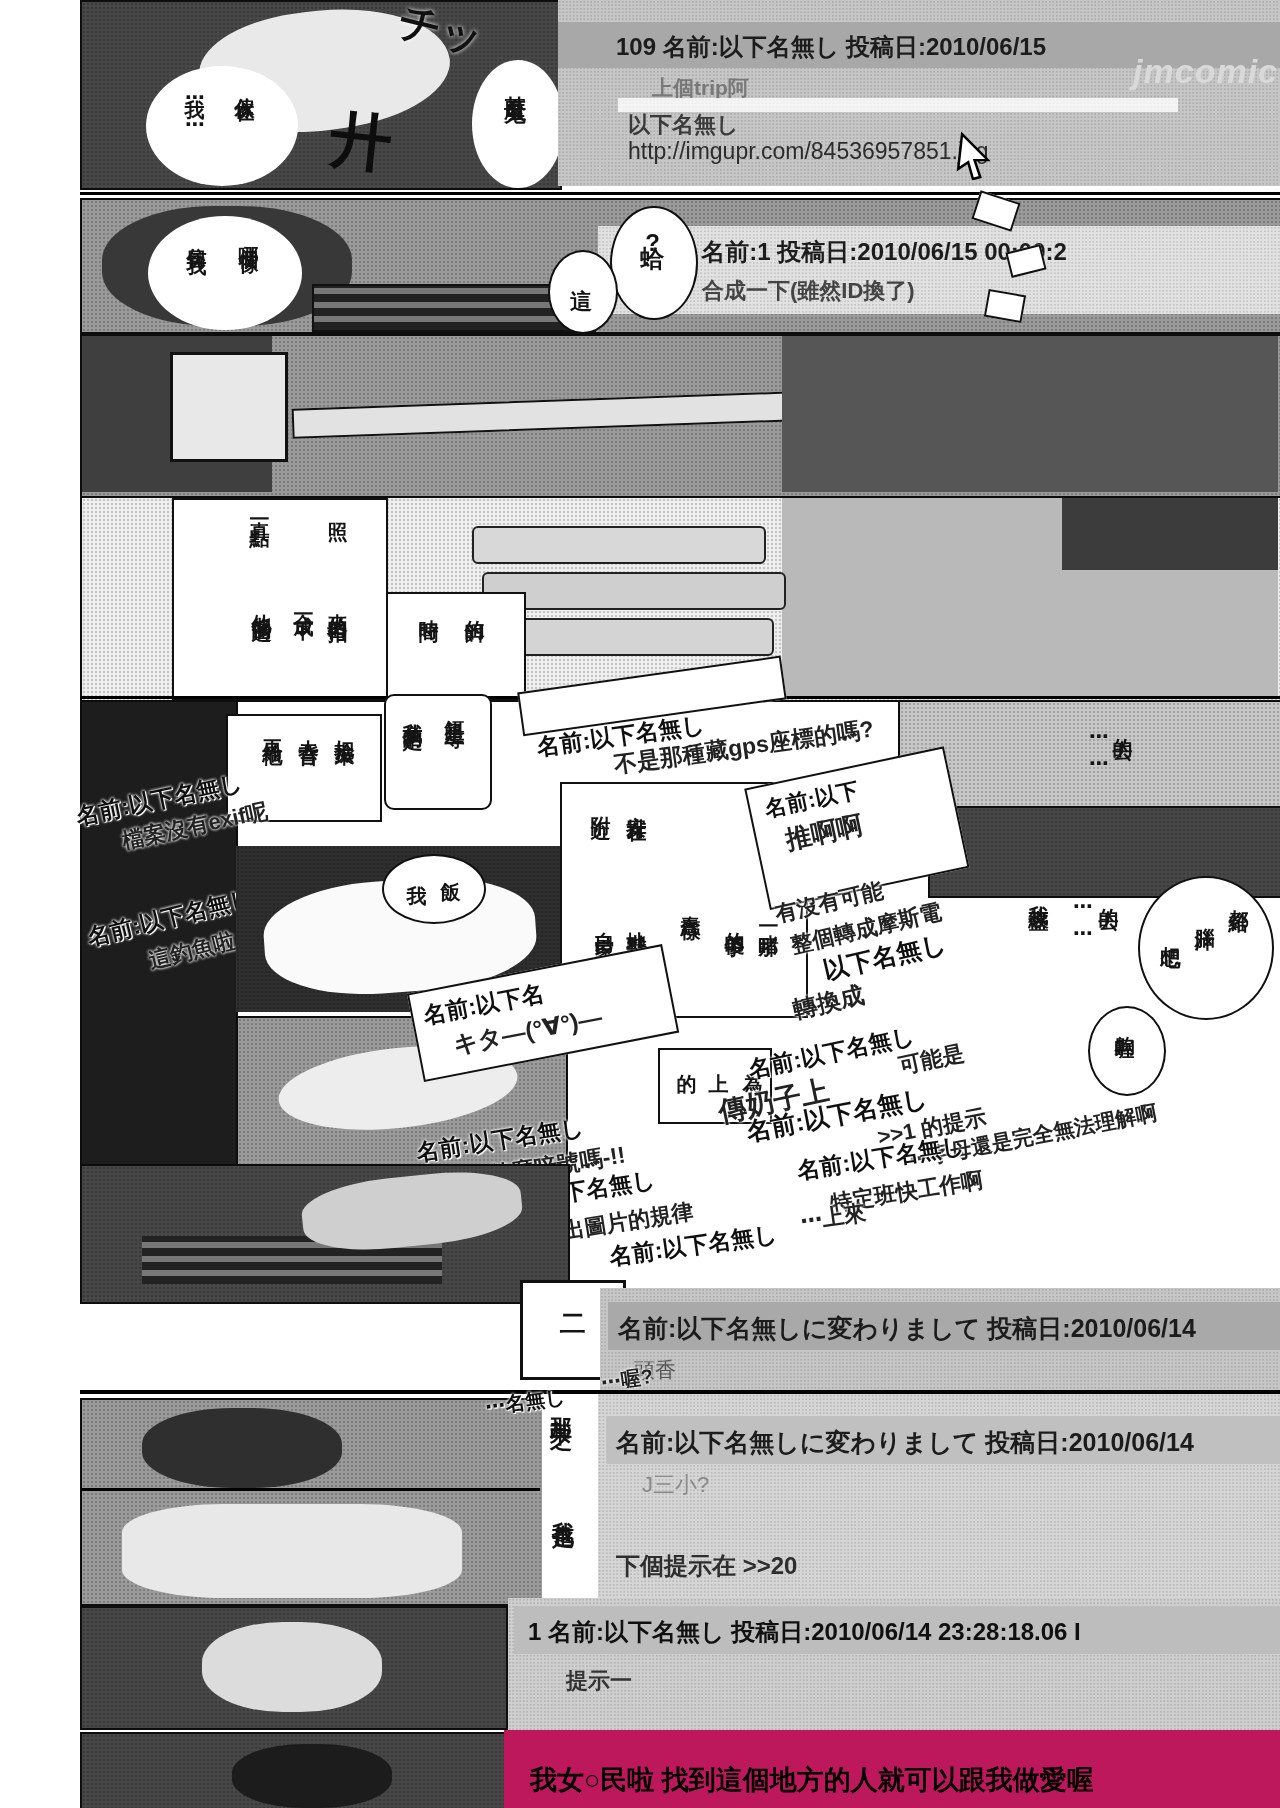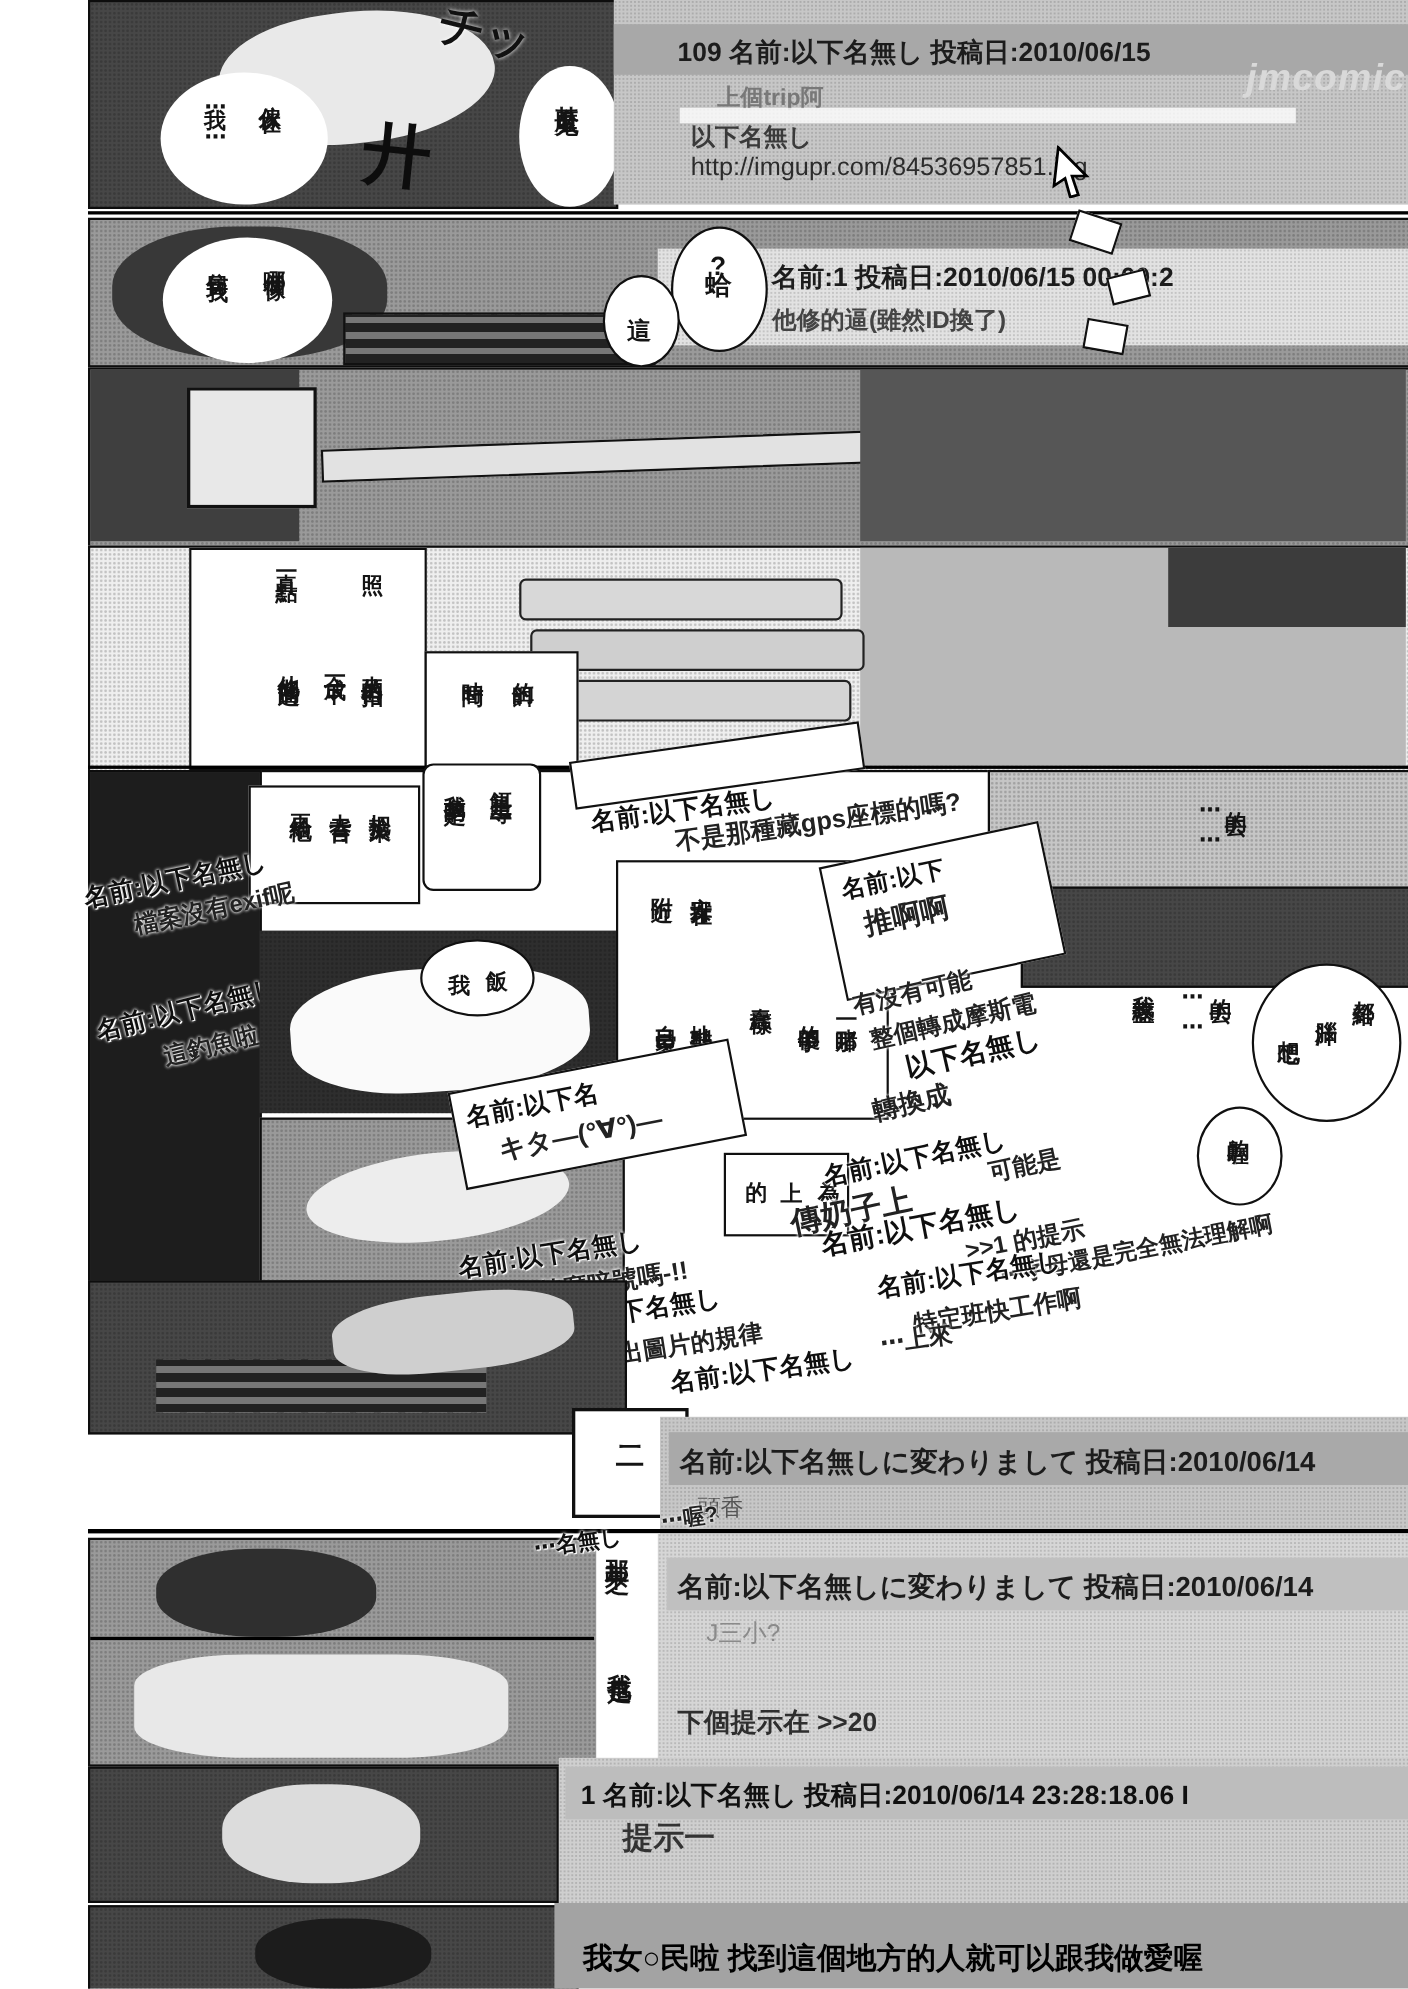--- a/index.html
+++ b/index.html
@@ -68,21 +68,21 @@
   </div>
 
   <div class="hline" style="left:80px;top:192px;width:1200px;height:3px"></div>
 
   <div class="art m" style="left:80px;top:198px;width:1200px;height:132px">
     <div class="abs" style="left:20px;top:6px;width:250px;height:120px;background:#383838;border-radius:45%"></div>
     <div class="abs keys noborder" style="left:230px;top:84px;width:280px;height:44px;border:2px solid #111"></div>
   </div>
   <div class="panelbg" style="left:598px;top:226px;width:682px;height:88px;background-color:#e2e2e2">
     <span class="bartext" style="position:absolute;left:70px;top:10px;font-size:24px">08 名前:1  投稿日:2010/06/15 00:00:2</span>
-    <span class="ftext" style="left:104px;top:50px;font-size:22px;color:#444;font-weight:bold">他修的逼(雖然ID換了)</span>
+    <span class="ftext" style="left:104px;top:50px;font-size:22px;color:#444;font-weight:bold">合成一下(雖然ID換了)</span>
   </div>
   <div class="paper" style="left:975px;top:196px;width:38px;height:26px;transform:rotate(18deg)"></div>
   <div class="paper" style="left:1008px;top:248px;width:32px;height:22px;transform:rotate(-14deg)"></div>
   <div class="paper" style="left:986px;top:292px;width:34px;height:24px;transform:rotate(10deg)"></div>
   <div class="bubble" style="left:610px;top:206px;width:84px;height:110px">
     <span class="vcol" style="left:28px;top:18px;font-size:24px">蛤?</span>
   </div>
   <div class="bubble" style="left:548px;top:250px;width:66px;height:80px">
     <span class="vcol" style="left:20px;top:18px;font-size:22px">這</span>
   </div>
@@ -281,26 +281,26 @@
     <span class="ftext" style="left:18px;top:156px;font-size:24px;color:#2e2e2e;font-weight:bold">下個提示在 &gt;&gt;20</span>
   </div>
 
   <div class="art d" style="left:80px;top:1606px;width:424px;height:120px">
     <div class="abs" style="left:120px;top:14px;width:180px;height:90px;background:#dcdcdc;border-radius:45%"></div>
   </div>
   <div class="panelbg" style="left:508px;top:1598px;width:772px;height:132px;background-color:#cfcfcf">
     <div class="bar" style="left:6px;top:8px;width:766px;height:48px;background:#bdbdbd">
       <span class="bartext" style="position:absolute;left:14px;top:10px;font-size:24px;color:#101010">1 名前:以下名無し  投稿日:2010/06/14 23:28:18.06 I</span>
     </div>
-    <span class="ftext" style="left:58px;top:54px;font-size:28px;color:#333;font-weight:bold">提示一</span>
+    <span class="ftext" style="left:58px;top:68px;font-size:22px;color:#333;font-weight:bold">提示一</span>
     <div class="abs" style="left:192px;top:104px;height:14px;overflow:hidden;opacity:.55">
       
     </div>
   </div>
 
   <div class="art d" style="left:80px;top:1732px;width:442px;height:76px">
     <div class="abs" style="left:150px;top:10px;width:160px;height:64px;background:#1c1c1c;border-radius:45%"></div>
   </div>
-  <div class="abs" style="left:504px;top:1730px;width:776px;height:78px;background:#a3a3a3">
+  <div class="abs" style="left:504px;top:1730px;width:776px;height:78px;background:#be185d">
     <span class="ftext" style="left:26px;top:32px;font-size:27px;font-weight:bold;color:#000">我女○民啦 找到這個地方的人就可以跟我做愛喔</span>
   </div>
 
 </div>
 
 </body></html>

